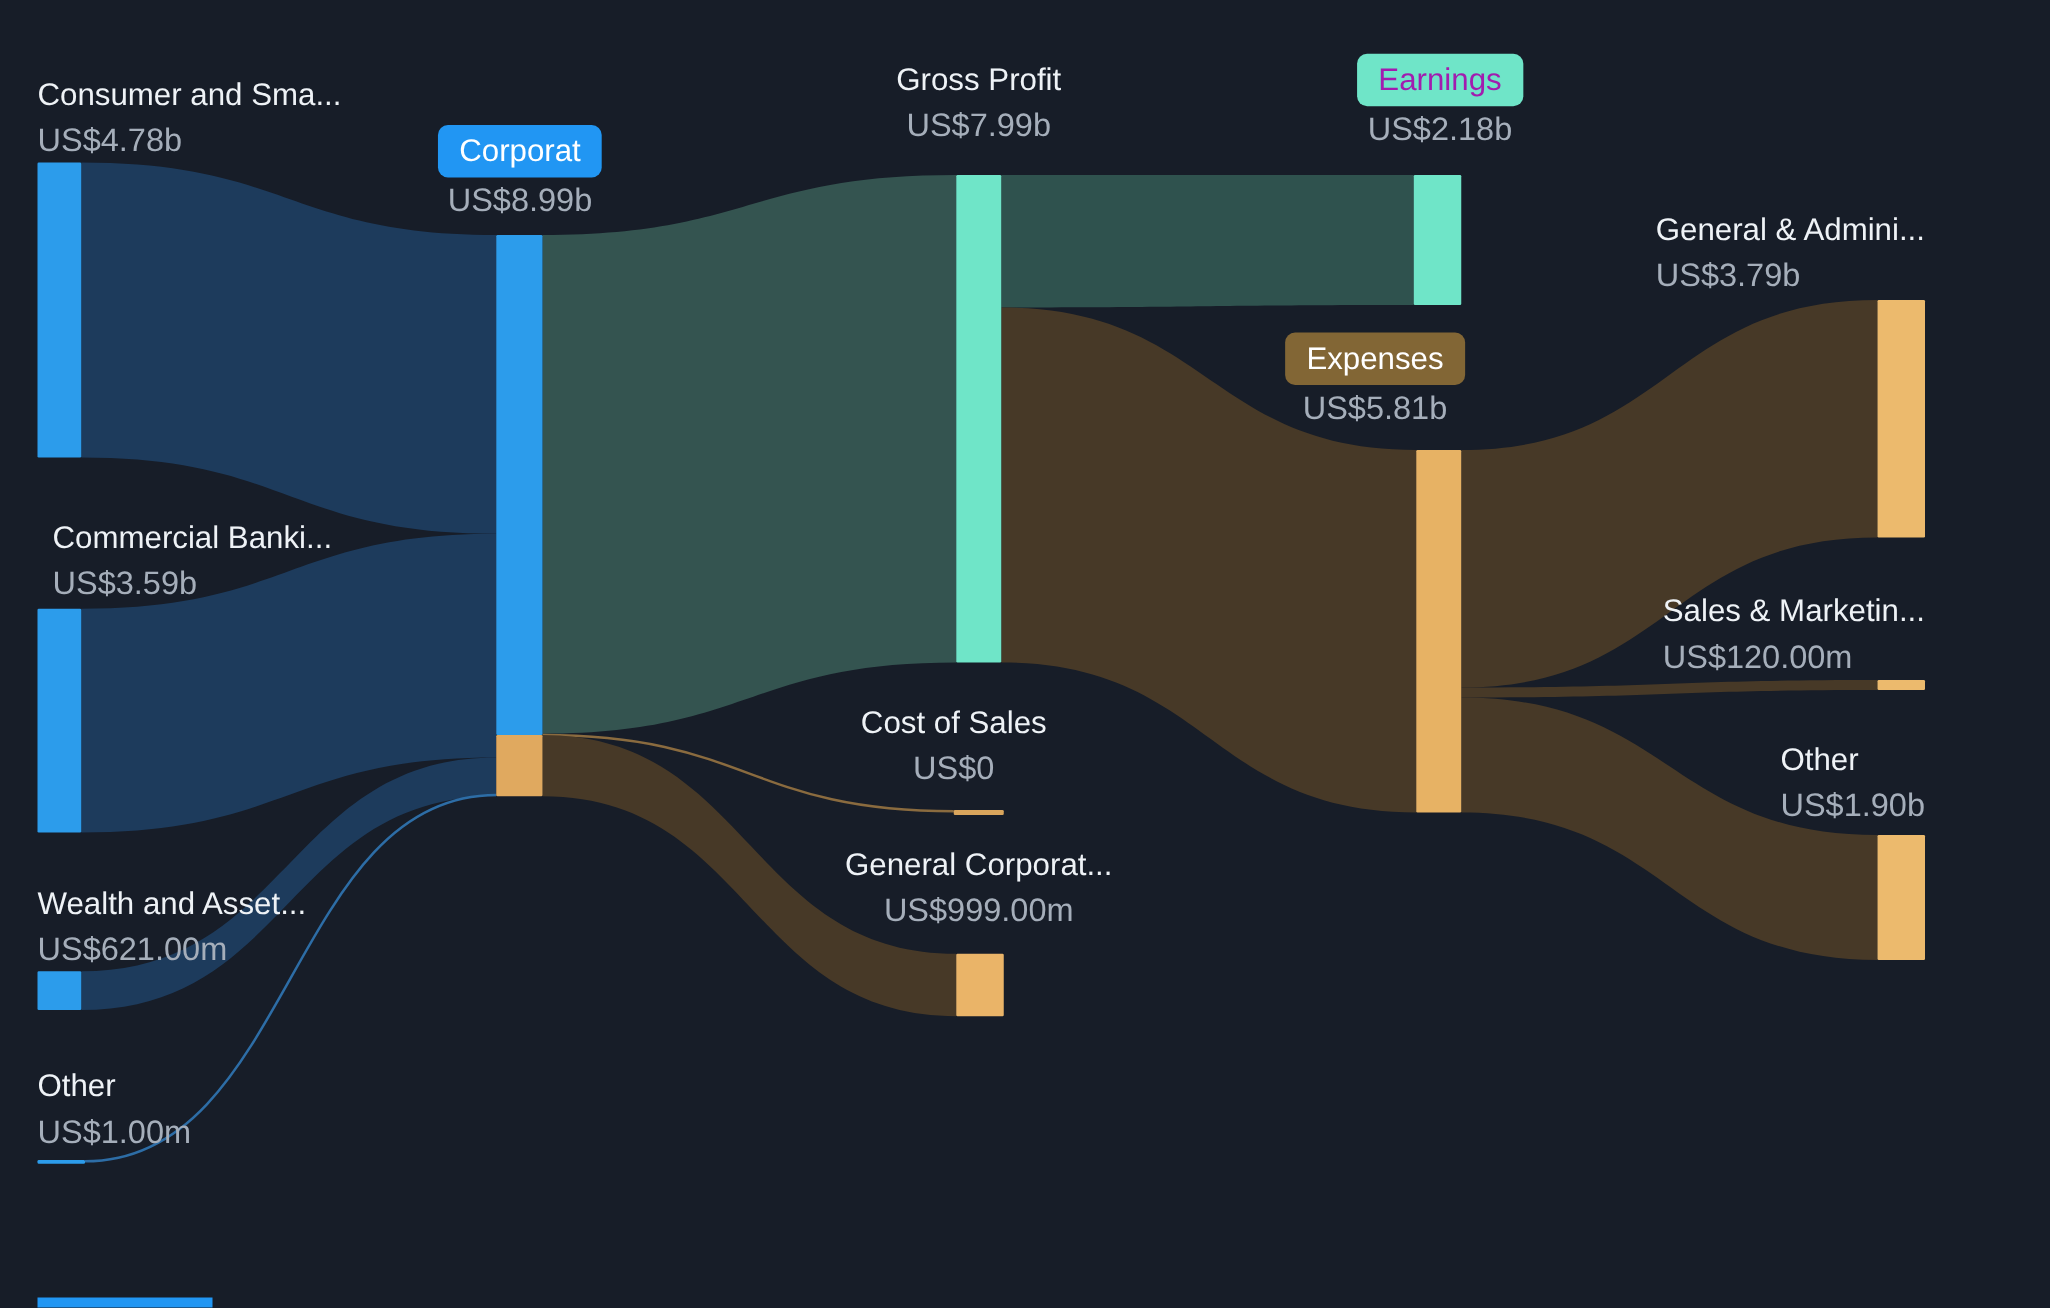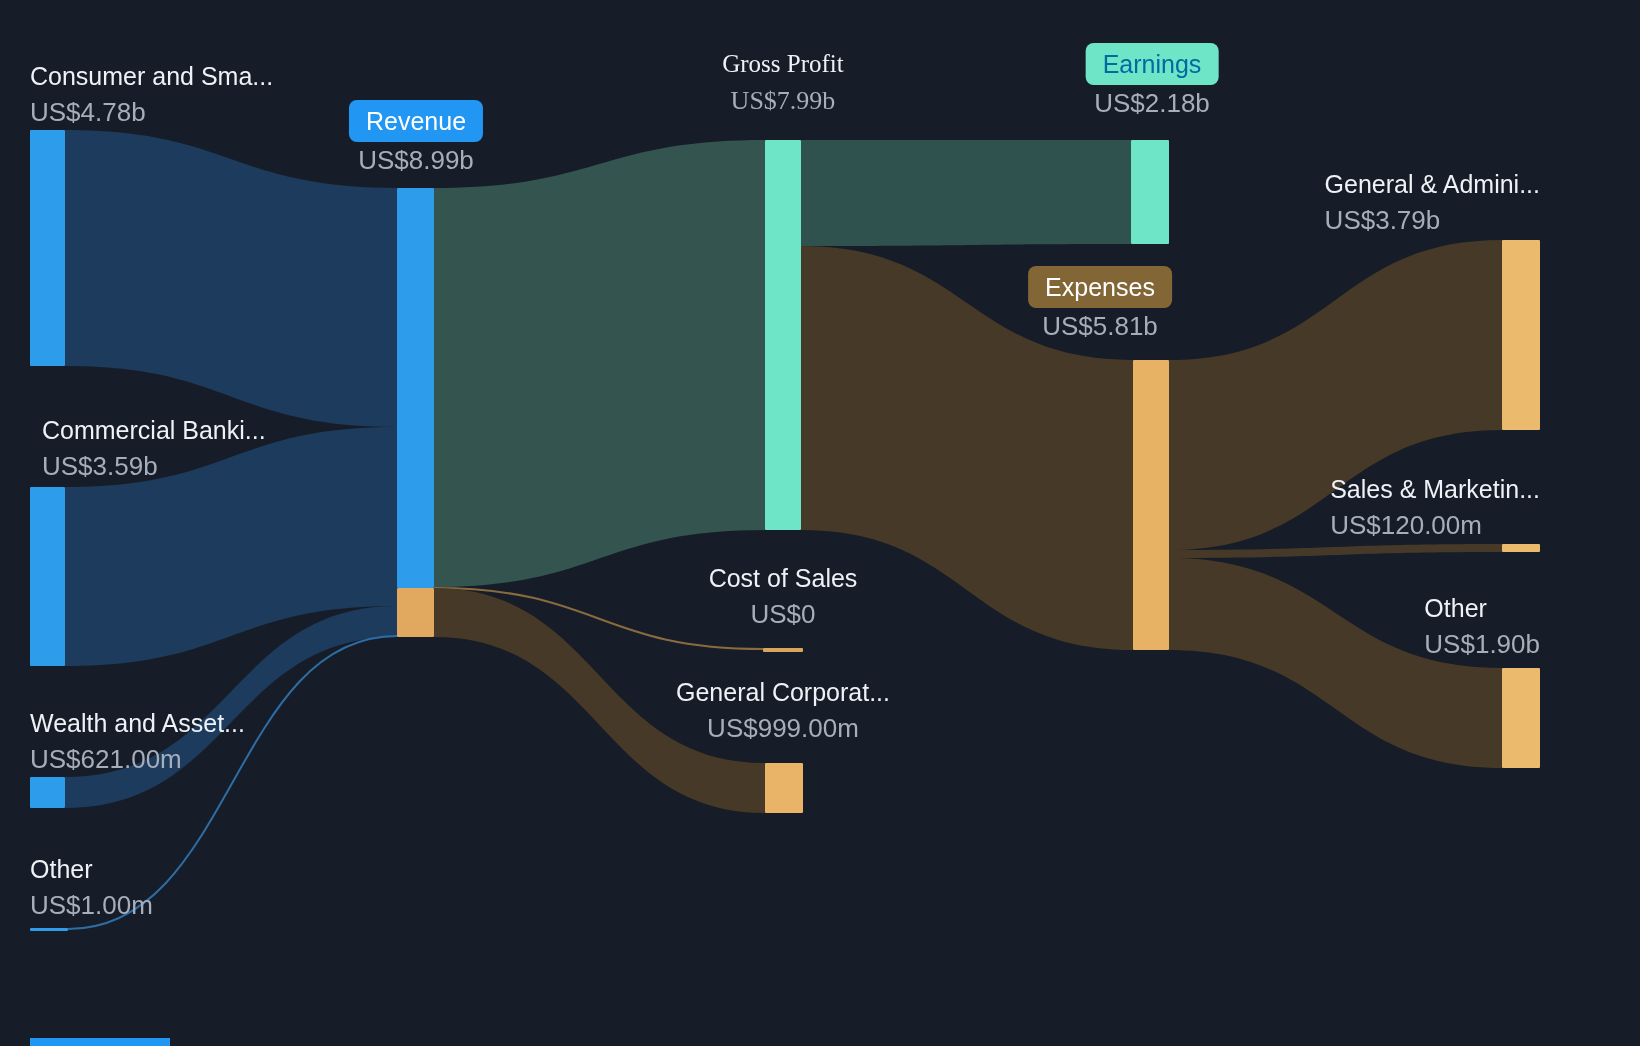--- a/index.html
+++ b/index.html
@@ -74,34 +74,34 @@
         <div class="node-value">US$3.59b</div>
       </div>
       <div class="node-label align-left" style="left: 30px; top: 705px;">
         <div class="node-name">Wealth and Asset...</div>
         <div class="node-value">US$621.00m</div>
       </div>
       <div class="node-label align-left" style="left: 30px; top: 851px;">
         <div class="node-name">Other</div>
         <div class="node-value">US$1.00m</div>
       </div>
-      <div class="node-label align-center" style="left: 416px; top: 100px;"><span class="badge" style="background: rgb(33, 150, 243); color: rgb(255, 255, 255);">Revenue</span><div class="node-value">US$8.99b</div></div>
-      <div class="node-label align-center" style="left: 783px; top: 46px; font-family: Liberation Serif, serif;">
+      <div class="node-label align-center" style="left: 416px; top: 100px;"><span class="badge" style="background: rgb(33, 150, 243); color: rgb(255, 255, 255);">Corporat</span><div class="node-value">US$8.99b</div></div>
+      <div class="node-label align-center" style="left: 783px; top: 46px;">
         <div class="node-name">Gross Profit</div>
         <div class="node-value">US$7.99b</div>
       </div>
-      <div class="node-label align-center" style="left: 783px; top: 560px;">
+      <div class="node-label align-center" style="left: 763px; top: 560px;">
         <div class="node-name">Cost of Sales</div>
         <div class="node-value">US$0</div>
       </div>
       <div class="node-label align-center" style="left: 783px; top: 674px;">
         <div class="node-name">General Corporat...</div>
         <div class="node-value">US$999.00m</div>
       </div>
-      <div class="node-label align-center" style="left: 1152px; top: 43px;"><span class="badge" style="background: rgb(111, 229, 200); color: #0369a1;">Earnings</span><div class="node-value">US$2.18b</div></div>
+      <div class="node-label align-center" style="left: 1152px; top: 43px;"><span class="badge" style="background: rgb(111, 229, 200); color: #a21caf;">Earnings</span><div class="node-value">US$2.18b</div></div>
       <div class="node-label align-center" style="left: 1100px; top: 266px;"><span class="badge" style="background: rgb(130, 102, 53); color: rgb(255, 255, 255);">Expenses</span><div class="node-value">US$5.81b</div></div>
       <div class="node-label align-right" style="left: 1540px; top: 166px;">
         <div class="node-name">General &amp; Admini...</div>
         <div class="node-value">US$3.79b</div>
       </div>
       <div class="node-label align-right" style="left: 1540px; top: 471px;">
         <div class="node-name">Sales &amp; Marketin...</div>
         <div class="node-value">US$120.00m</div>
       </div>
       <div class="node-label align-right" style="left: 1540px; top: 590px;">

